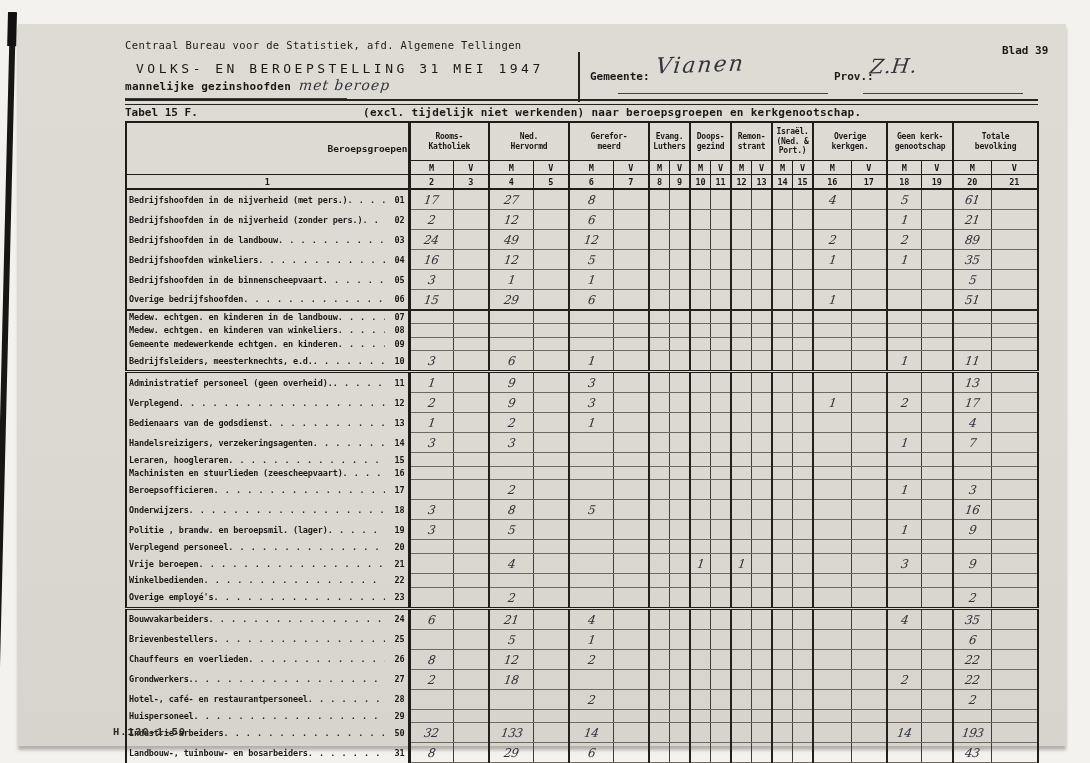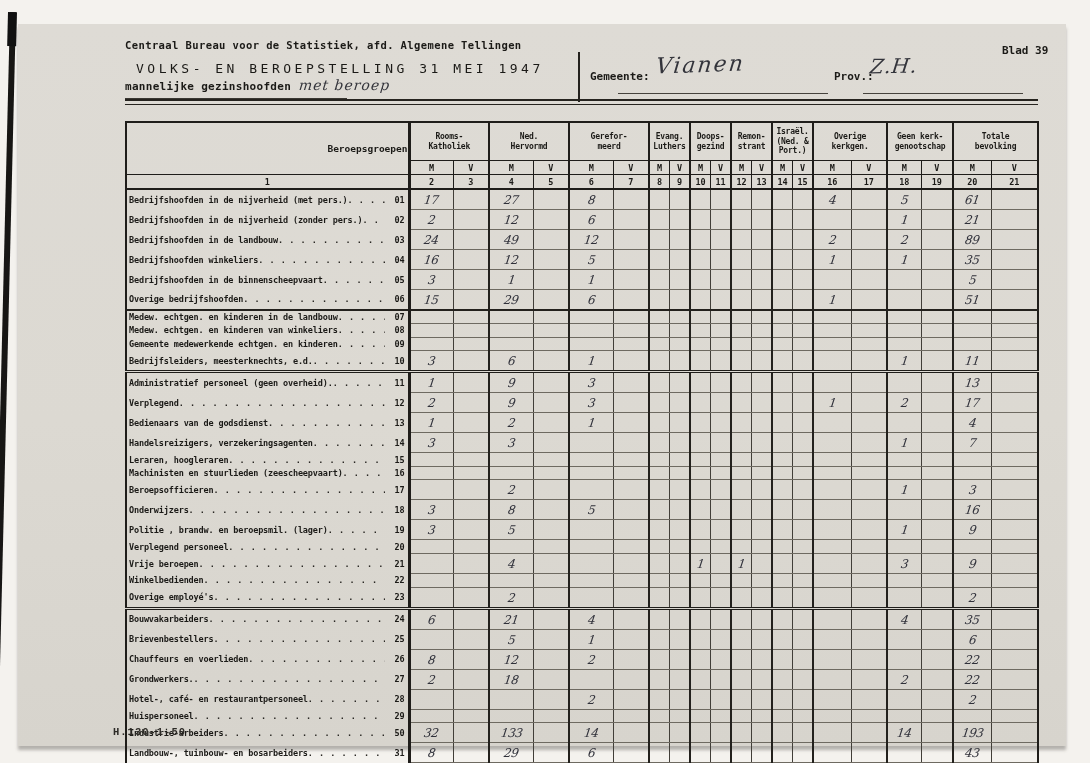--- a/index.html
+++ b/index.html
@@ -15,21 +15,21 @@
     box-shadow:0 4px 3px rgba(60,58,52,.35);
   }
   .scan-strip{
     position:absolute;left:-8px;top:-12px;width:6px;height:724px;
     background:#171614;transform:rotate(1.4deg);transform-origin:top left;
   }
   .scan-strip:before{
     content:"";position:absolute;left:-2px;top:0;width:9px;height:34px;background:#111;
   }
   .typed{font-family:"DejaVu Sans Mono", monospace;font-weight:bold;}
-  .bureau{position:absolute;left:107px;top:15px;font-size:10.5px;font-weight:bold;letter-spacing:.4px;}
+  .bureau{position:absolute;left:107px;top:15px;font-size:10.5px;font-weight:normal;letter-spacing:.4px;}
   .main-title{position:absolute;left:118px;top:37px;font-size:13px;font-weight:normal;letter-spacing:3.5px;}
   .subtitle{position:absolute;left:107px;top:53px;font-size:11px;font-weight:bold;letter-spacing:.3px;}
   .sub-underline{position:absolute;left:107px;top:74px;width:222px;height:1px;background:#3a3833;}
   .hand{
     font-family:"DejaVu Serif", serif;font-style:italic;color:#33343b;font-weight:normal;
   }
   .hand-sub{font-size:14px;margin-left:8px;letter-spacing:1px;transform:skewX(-6deg);display:inline-block;}
   .blad{position:absolute;left:984px;top:20px;font-size:11px;font-weight:bold;}
   .gbox-vline{position:absolute;left:560px;top:28px;width:2px;height:50px;background:#23211d;}
   .glabel{position:absolute;font-size:11px;font-weight:bold;}
@@ -112,20 +112,24 @@
 
   <div class="gbox-vline"></div>
   <span class="glabel gemeente-label typed">Gemeente:</span>
   <span class="hand gname">Vianen</span>
   <div class="g-underline gu1"></div>
   <span class="glabel prov-label typed">Prov.:</span>
   <span class="hand pname">Z.H.</span>
   <div class="g-underline gu2"></div>
 
   <div class="toprule"></div>
+  <div class="tabel-row">
+    <span class="typed">Tabel 15 F.</span>
+    <span class="tabel-note typed">(excl. tijdelijk niet werkenden) naar beroepsgroepen en kerkgenootschap.</span>
+  </div>
 
   <table class="census" id="census">
       <colgroup>
         <col style="width: 283px;">
         <col style="width: 44px;">
         <col style="width: 36px;">
         <col style="width: 44px;">
         <col style="width: 36px;">
         <col style="width: 44px;">
         <col style="width: 36px;">

